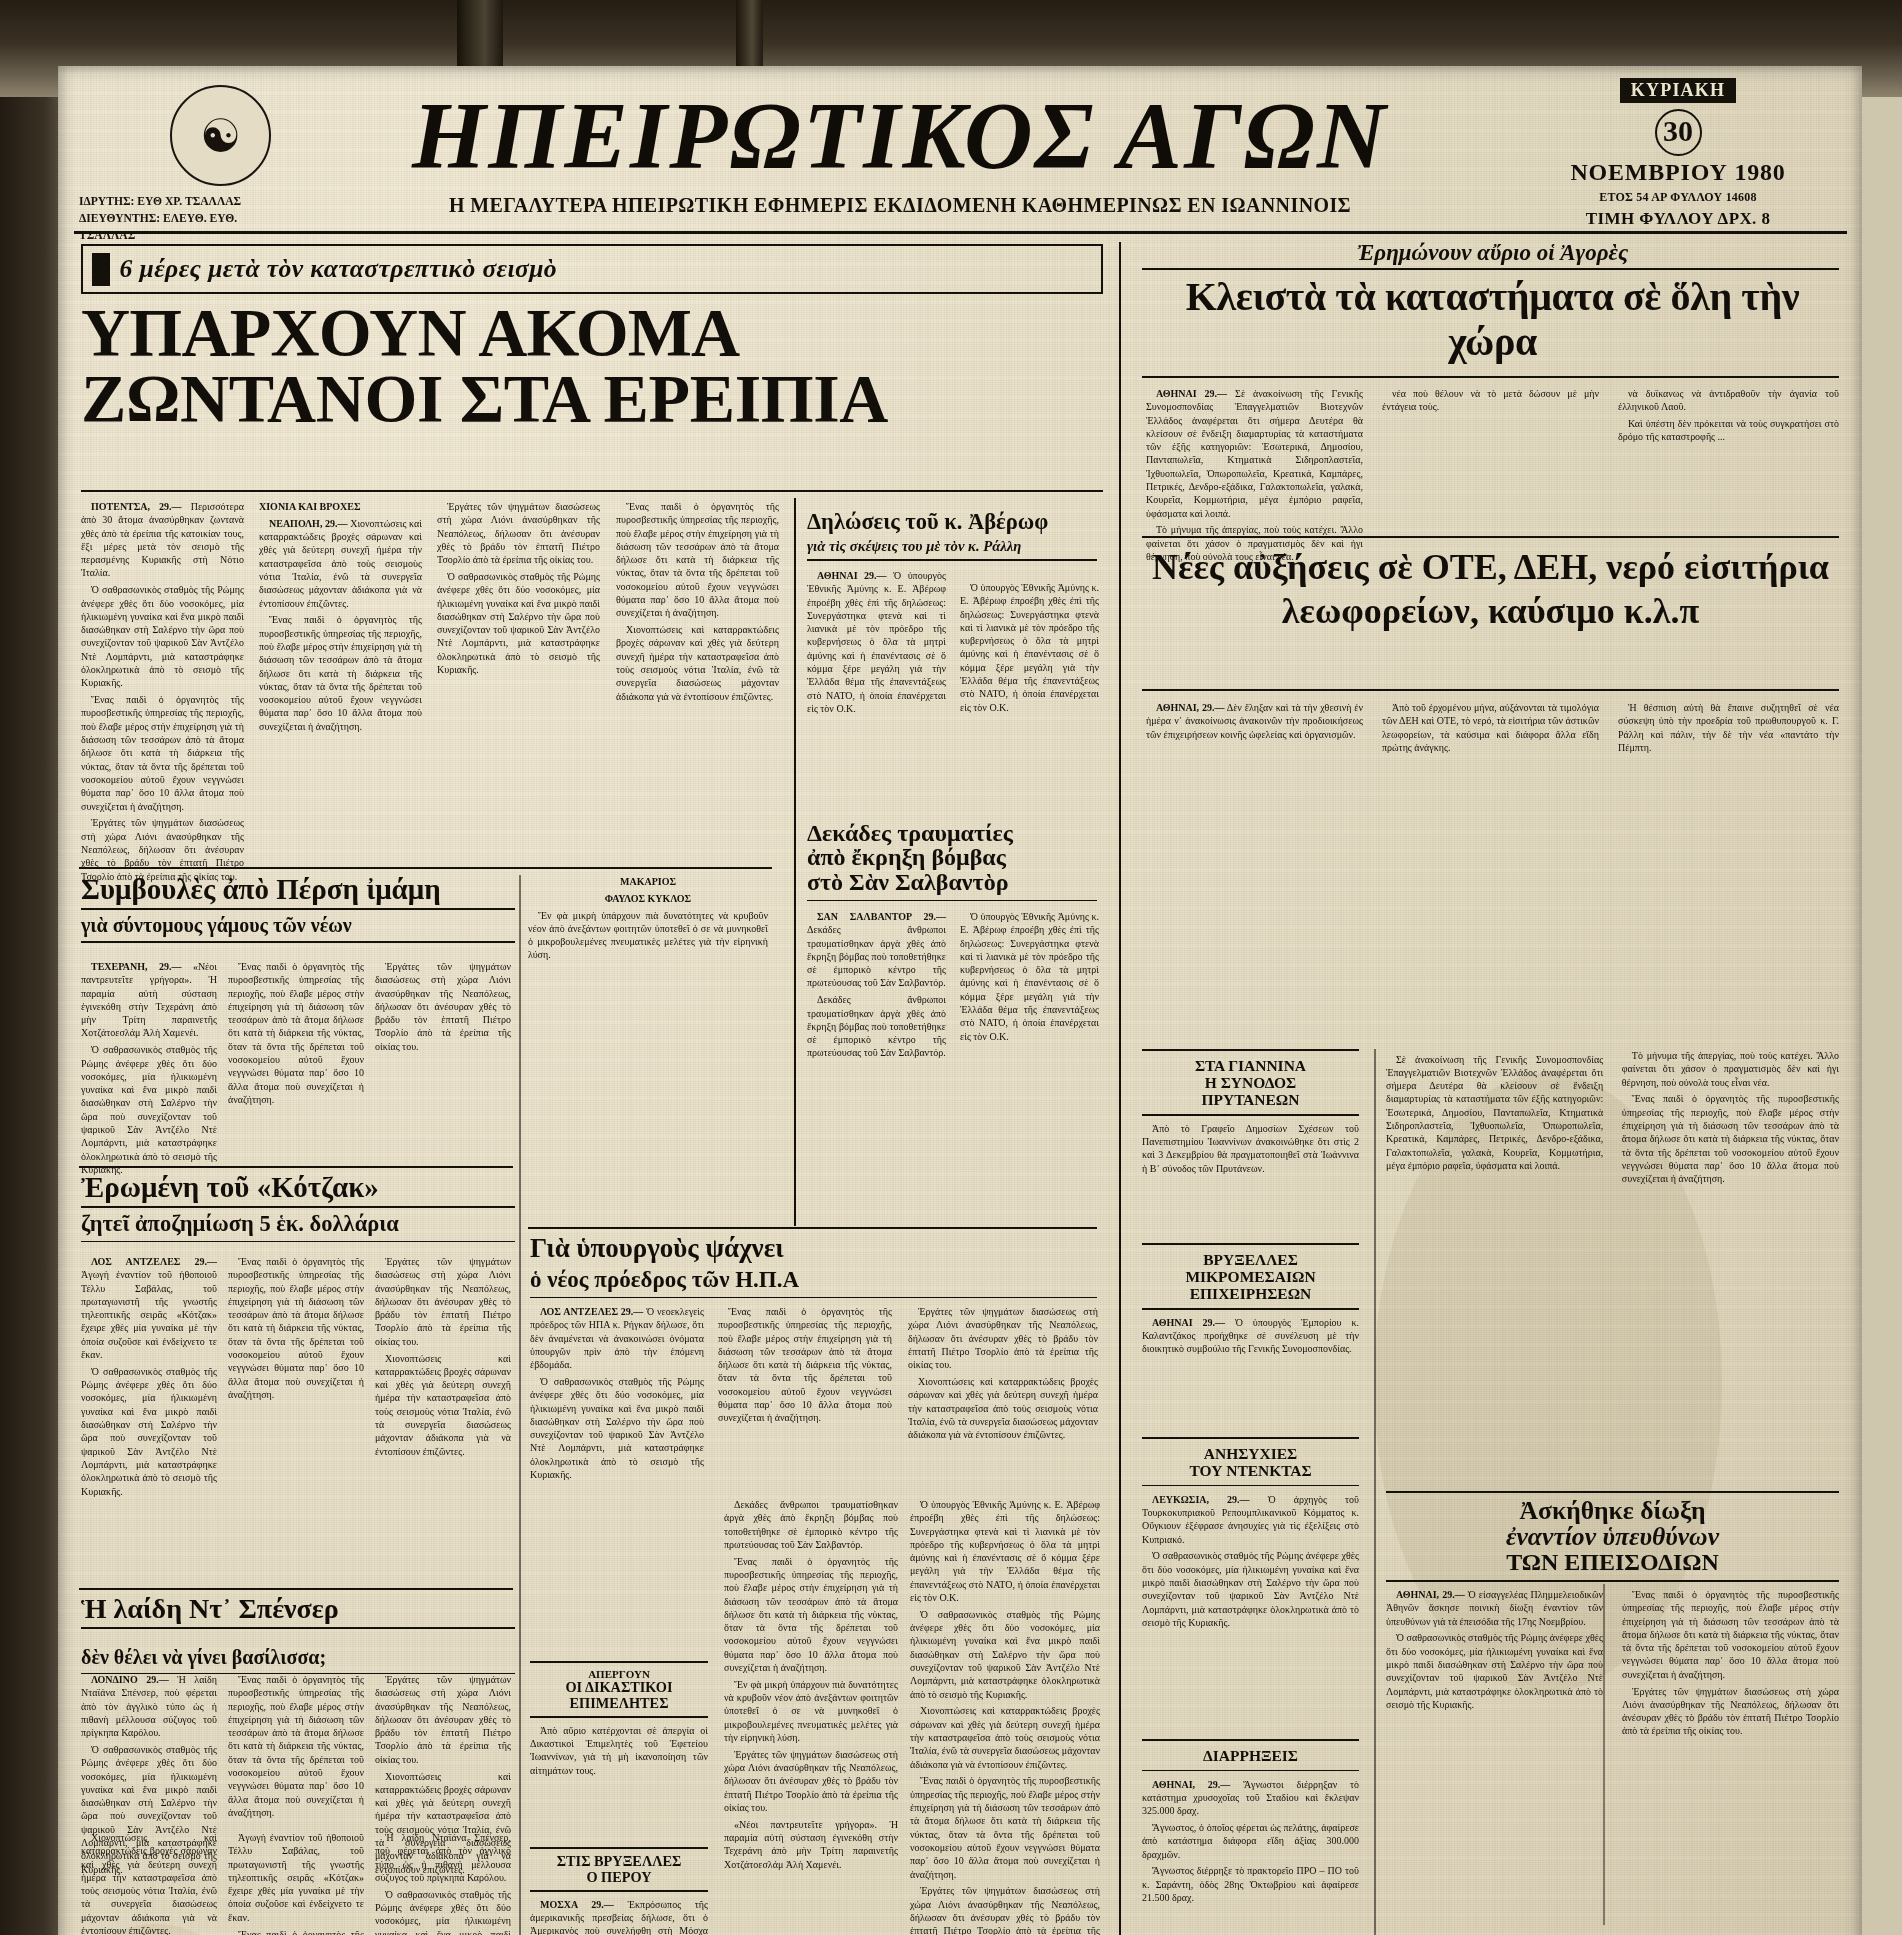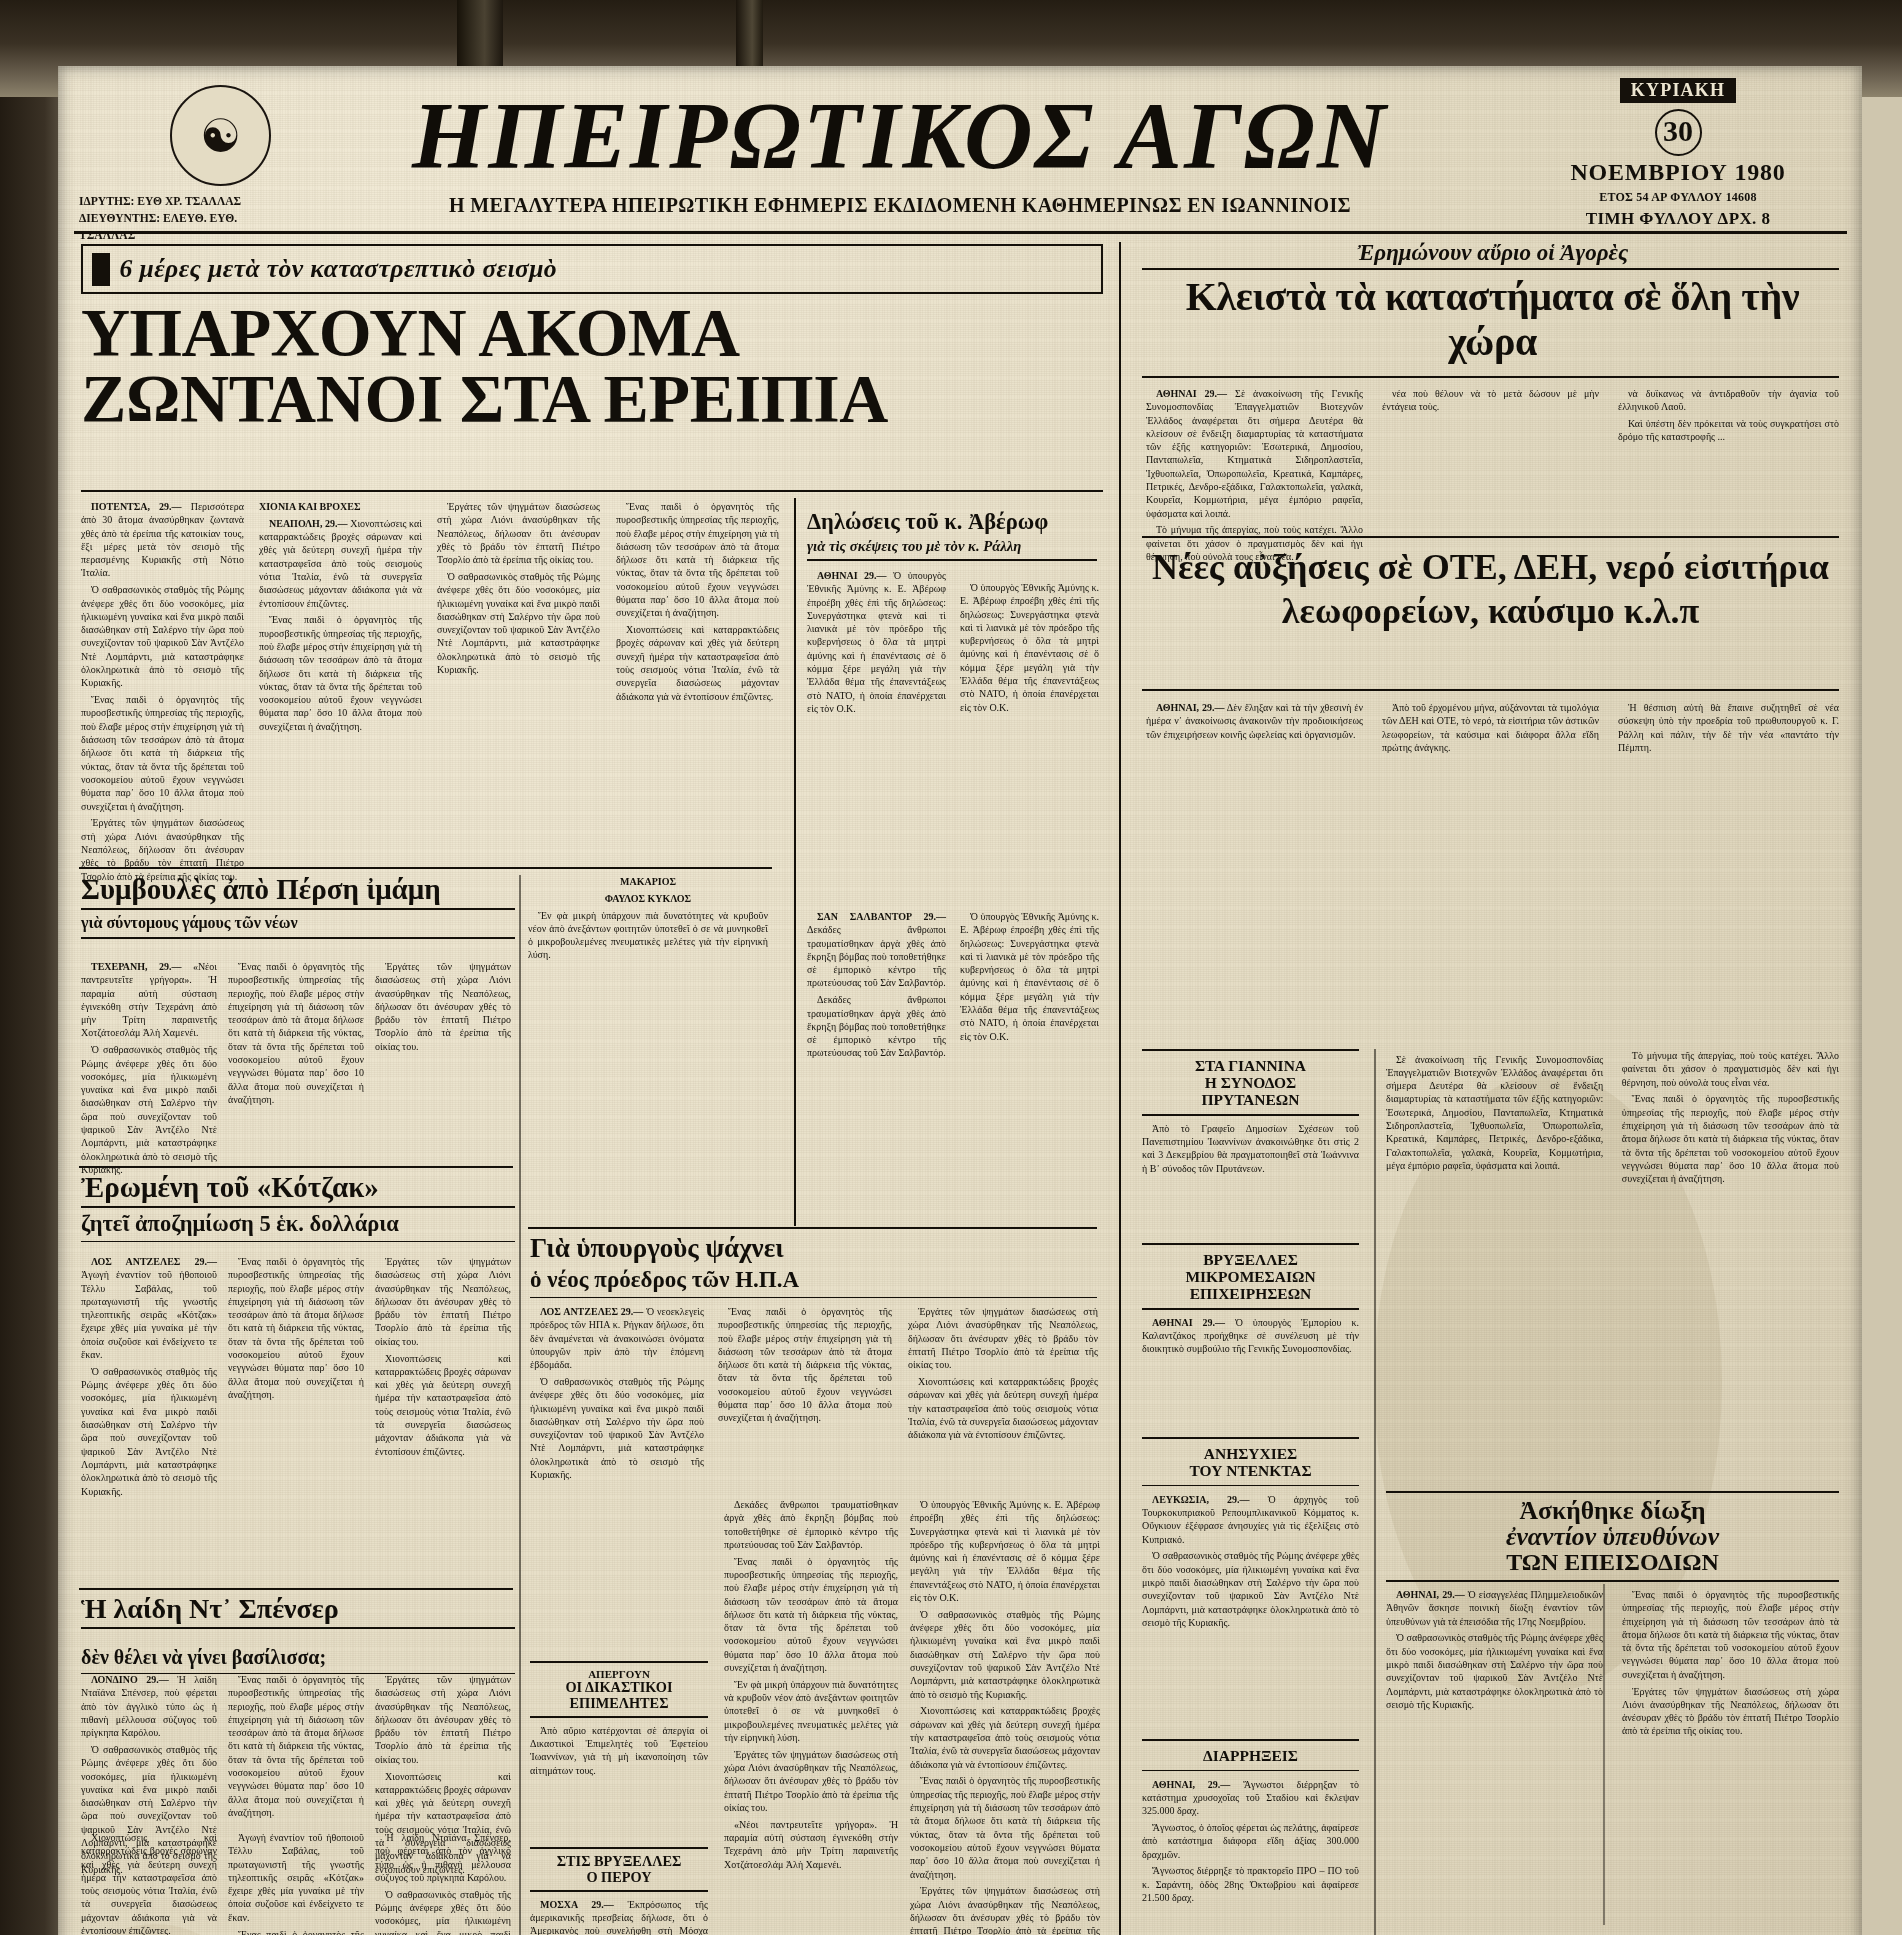--- a/index.html
+++ b/index.html
@@ -197,34 +197,40 @@
       <div class="rule" style="position:relative;left:0;top:4.6px;width:290px;height:1.5px;"></div>
     </div>
     <div class="col body-col" style="left:749px;top:503px;width:139px;">
       <p><span class="byline">ΑΘΗΝΑΙ 29.—</span>
          <span>Ὁ ὑπουργὸς Ἐθνικῆς Ἀμύνης κ. Ε. Ἀβέρωφ ἐπροέβη χθὲς ἐπὶ τῆς δηλώσεως: Συνεργάστηκα φτενὰ καὶ τὶ λιανικὰ μὲ τὸν πρόεδρο τῆς κυβερνήσεως ὁ ὅλα τὰ μητρὶ ἀμύνης καὶ ἡ ἐπανέντασις σὲ ὅ κόμμα ξέρε μεγάλη γιὰ τὴν Ἑλλάδα θέμα τῆς ἐπανεντάξεως στὸ ΝΑΤΟ, ἡ ὁποία ἐπανέρχεται εἰς τὸν Ο.Κ.</span></p>
     </div>
     <div class="col body-col" style="left:902px;top:515px;width:139px;">
       <p>Ὁ ὑπουργὸς Ἐθνικῆς Ἀμύνης κ. Ε. Ἀβέρωφ ἐπροέβη χθὲς ἐπὶ τῆς δηλώσεως: Συνεργάστηκα φτενὰ καὶ τὶ λιανικὰ μὲ τὸν πρόεδρο τῆς κυβερνήσεως ὁ ὅλα τὰ μητρὶ ἀμύνης καὶ ἡ ἐπανέντασις σὲ ὅ κόμμα ξέρε μεγάλη γιὰ τὴν Ἑλλάδα θέμα τῆς ἐπανεντάξεως στὸ ΝΑΤΟ, ἡ ὁποία ἐπανέρχεται εἰς τὸν Ο.Κ.</p>
     </div>
 
+    <div class="col" style="left:749px;top:755px;width:290px;">
+      <div class="hdl" style="font-size:24px;">Δεκάδες τραυματίες</div>
+      <div class="hdl" style="font-size:24px;">ἀπὸ ἔκρηξη βόμβας</div>
+      <div class="hdl" style="font-size:24px;">στὸ Σὰν Σαλβαντὸρ</div>
+      <div class="rule" style="position:relative;left:0;top:5.4px;width:290px;height:1.5px;"></div>
+    </div>
     <div class="col body-col" style="left:749px;top:844px;width:139px;">
       <p><span class="byline">ΣΑΝ ΣΑΛΒΑΝΤΟΡ 29.—</span>
          <span>Δεκάδες ἄνθρωποι τραυματίσθηκαν ἀργὰ χθὲς ἀπὸ ἔκρηξη βόμβας ποὺ τοποθετήθηκε σὲ ἐμπορικὸ κέντρο τῆς πρωτεύουσας τοῦ Σὰν Σαλβαντόρ.</span></p>
       <p>Δεκάδες ἄνθρωποι τραυματίσθηκαν ἀργὰ χθὲς ἀπὸ ἔκρηξη βόμβας ποὺ τοποθετήθηκε σὲ ἐμπορικὸ κέντρο τῆς πρωτεύουσας τοῦ Σὰν Σαλβαντόρ.</p>
     </div>
     <div class="col body-col" style="left:902px;top:844px;width:139px;">
       <p>Ὁ ὑπουργὸς Ἐθνικῆς Ἀμύνης κ. Ε. Ἀβέρωφ ἐπροέβη χθὲς ἐπὶ τῆς δηλώσεως: Συνεργάστηκα φτενὰ καὶ τὶ λιανικὰ μὲ τὸν πρόεδρο τῆς κυβερνήσεως ὁ ὅλα τὰ μητρὶ ἀμύνης καὶ ἡ ἐπανέντασις σὲ ὅ κόμμα ξέρε μεγάλη γιὰ τὴν Ἑλλάδα θέμα τῆς ἐπανεντάξεως στὸ ΝΑΤΟ, ἡ ὁποία ἐπανέρχεται εἰς τὸν Ο.Κ.</p>
     </div>
 
     <div class="rule" style="left:21px;top:801px;width:693px;height:2.3px;"></div>
     <div class="col" style="left:23px;top:809px;width:434px;">
       <div class="hdl" style="font-size:29px;">Συμβουλὲς ἀπὸ Πέρση ἰμάμη</div>
       <div class="rule" style="position:relative;left:0;top:3.9px;width:434px;height:1.5px;"></div>
-      <div class="hdl" style="font-size:16px;margin-top:9.3px;">γιὰ σύντομους γάμους τῶν νέων</div>
+      <div class="hdl" style="font-size:20px;margin-top:9.3px;">γιὰ σύντομους γάμους τῶν νέων</div>
       <div class="rule" style="position:relative;left:0;top:5.4px;width:434px;height:1.5px;"></div>
     </div>
     <div class="col body-col" style="left:23px;top:894px;width:136px;">
       <p><span class="byline">ΤΕΧΕΡΑΝΗ, 29.—</span>
          <span>«Νέοι παντρευτεῖτε γρήγορα». Ἡ παραμία αὐτὴ σύσταση ἐγινεκόθη στὴν Τεχεράνη ἀπὸ μὴν Τρίτη παραινετῆς Χοτζάτοεσλάμ Ἀλὴ Χαμενέι.</span></p>
       <p>Ὁ σαθρασωνικὸς σταθμὸς τῆς Ρώμης ἀνέφερε χθὲς ὅτι δύο νοσοκόμες, μία ἡλικιωμένη γυναίκα καὶ ἕνα μικρὸ παιδὶ διασώθηκαν στὴ Σαλέρνο τὴν ὥρα ποὺ συνεχίζονταν τοῦ ψαρικοῦ Σὰν Ἀντζέλο Ντὲ Λομπάρντι, μιὰ καταστράφηκε ὁλοκληρωτικὰ ἀπὸ τὸ σεισμὸ τῆς Κυριακῆς.</p>
     </div>
     <div class="col body-col" style="left:170px;top:894px;width:136px;">
       <p>Ἕνας παιδὶ ὁ ὁργανητὸς τῆς πυροσβεστικῆς ὑπηρεσίας τῆς περιοχῆς, ποὺ ἔλαβε μέρος στὴν ἐπιχείρηση γιὰ τὴ διάσωση τῶν τεσσάρων ἀπὸ τὰ ἄτομα δήλωσε ὅτι κατὰ τὴ διάρκεια τῆς νύκτας, ὅταν τὰ ὅντα τῆς δρέπεται τοῦ νοσοκομείου αὐτοῦ ἔχουν νεγγνώσει θύματα παρ᾽ ὅσο 10 ἄλλα ἄτομα ποὺ συνεχίζεται ἡ ἀναζήτηση.</p>
     </div>

